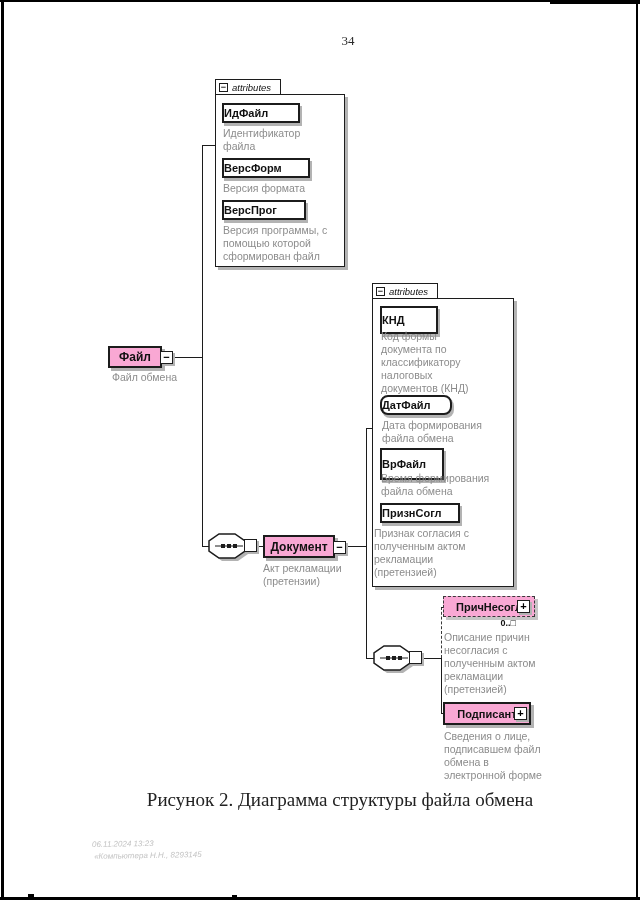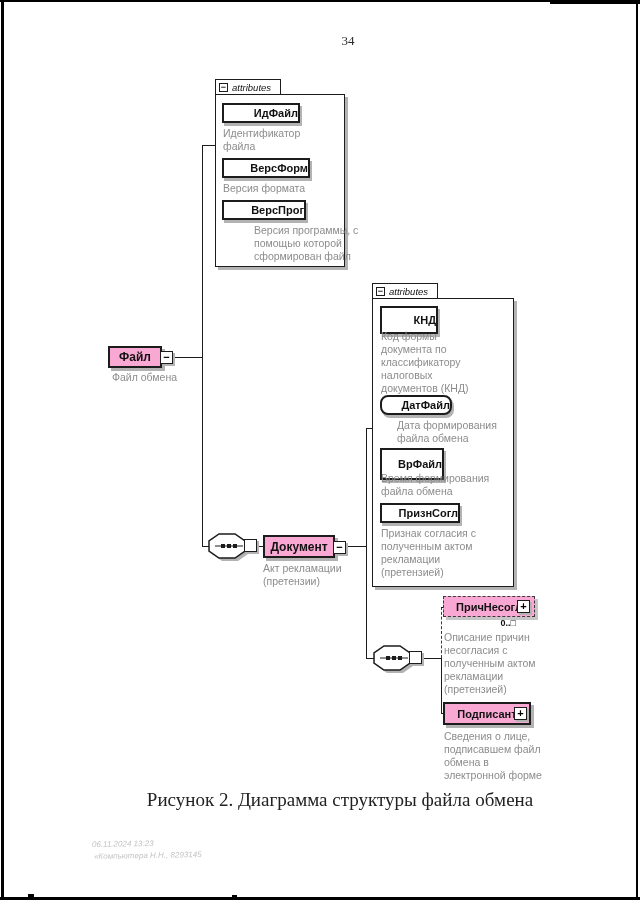--- a/index.html
+++ b/index.html
@@ -13,21 +13,21 @@
   .pagenum { position: absolute; left: 320px; top: 33px; width: 56px; text-align: center;
     font-family: "Liberation Serif", serif; font-size: 13px; color: #2a2a2a; }
   .hline { position: absolute; height: 1px; background: var(--ink); }
   .vline { position: absolute; width: 1px; background: var(--ink); }
   .vdash { position: absolute; width: 0; border-left: 1px dashed #3a3a3a; }
   .ebox { position: absolute; display: flex; align-items: center; justify-content: center;
     background: #f9a8d4; border: 2px solid var(--ink); box-shadow: 3px 3px 0 var(--shadow);
     font-weight: bold; font-size: 12px; color: #111; white-space: nowrap; }
   .ebox.small { font-size: 11px; }
   .ebox.dashed { border: 1px dashed #3a3a3a; box-shadow: 3px 3px 0 #c6c6c6; }
-  .abox { position: absolute; display: flex; align-items: center; justify-content: flex-end;
+  .abox { position: absolute; display: flex; align-items: center; justify-content: flex-start;
     background: #fff; border: 2px solid var(--ink); box-shadow: 2px 3px 0 var(--shadow);
     font-weight: bold; font-size: 11px; color: #111; white-space: nowrap; z-index: 2; }
   .desc { position: absolute; color: var(--annotation); font-size: 10.5px; line-height: 13px;
     white-space: pre-line; z-index: 2; }
   .handle { position: absolute; width: 13px; height: 13px; background: #fff;
     border: 1px solid var(--ink); box-shadow: 2px 2px 0 var(--shadow);
     font-size: 11px; line-height: 10px; text-align: center; font-weight: bold; z-index: 3; }
   .stub { position: absolute; width: 13px; height: 13px; background: #fff;
     border: 1px solid var(--ink); box-shadow: 2px 2px 0 var(--shadow); z-index: 2; }
   .attrbox { position: absolute; }
@@ -94,24 +94,24 @@
       <div class="attrbody"></div>
       <div class="abox" style="left:7px;top:24px;width:78px;height:20px;">
         <span>ИдФайл</span>
       </div>
       <div class="desc" style="left:8px;top:48px;width:118px;">Идентификатор
 файла</div>
       <div class="abox" style="left:7px;top:79px;width:88px;height:20px;">
         <span>ВерсФорм</span>
       </div>
       <div class="desc" style="left:8px;top:103px;width:118px;">Версия формата</div>
-      <div class="abox" style="left:7px;top:121px;width:84px;height:20px;padding-left:7px;">
+      <div class="abox" style="left:7px;top:121px;width:84px;height:20px;">
         <span>ВерсПрог</span>
       </div>
-      <div class="desc" style="left:8px;top:145px;width:122px;margin-left:31px;">Версия программы, с
+      <div class="desc" style="left:8px;top:145px;width:122px;">Версия программы, с
 помощью которой
 сформирован файл</div>
     </div>
 
     <svg class="seq" style="left:207px;top:531px;" width="44" height="32" viewBox="0 0 44 32">
       <g transform="translate(3,3)">
           <polygon points="12,3 28,3 38,10 38,20 28,27 12,27 2,20 2,10" fill="#b3b3b3"></polygon>
         </g>
       <polygon points="12,3 28,3 38,10 38,20 28,27 12,27 2,20 2,10" fill="#ffffff" stroke="#1c1c1c" stroke-width="1.5"></polygon>
       <line x1="8" y1="15" x2="36" y2="15" stroke="#1c1c1c" stroke-width="1"></line>
@@ -138,31 +138,31 @@
         <span>КНД</span>
       </div>
       <div class="desc" style="left:9px;top:47px;width:126px;">Код формы
 документа по
 классификатору
 налоговых
 документов (КНД)</div>
       <div class="abox" style="left:8px;top:112px;width:72px;height:20px;border-radius:8px;">
         <span>ДатФайл</span>
       </div>
-      <div class="desc" style="left:25px;top:136px;width:128px;">Дата формирования
+      <div class="desc" style="left:10px;top:136px;width:128px;">Дата формирования
 файла обмена</div>
       <div class="abox" style="left:8px;top:165px;width:64px;height:32px;">
         <span>ВрФайл</span>
       </div>
       <div class="desc" style="left:9px;top:189px;width:128px;">Время формирования
 файла обмена</div>
       <div class="abox" style="left:8px;top:220px;width:80px;height:20px;">
         <span>ПризнСогл</span>
       </div>
-      <div class="desc" style="left:9px;top:244px;width:126px;">Признак согласия с
+      <div class="desc" style="left:2px;top:244px;width:126px;">Признак согласия с
 полученным актом
 рекламации
 (претензией)</div>
     </div>
 
     <svg class="seq" style="left:372px;top:643px;" width="44" height="32" viewBox="0 0 44 32">
       <g transform="translate(3,3)">
           <polygon points="12,3 28,3 38,10 38,20 28,27 12,27 2,20 2,10" fill="#b3b3b3"></polygon>
         </g>
       <polygon points="12,3 28,3 38,10 38,20 28,27 12,27 2,20 2,10" fill="#ffffff" stroke="#1c1c1c" stroke-width="1.5"></polygon>

